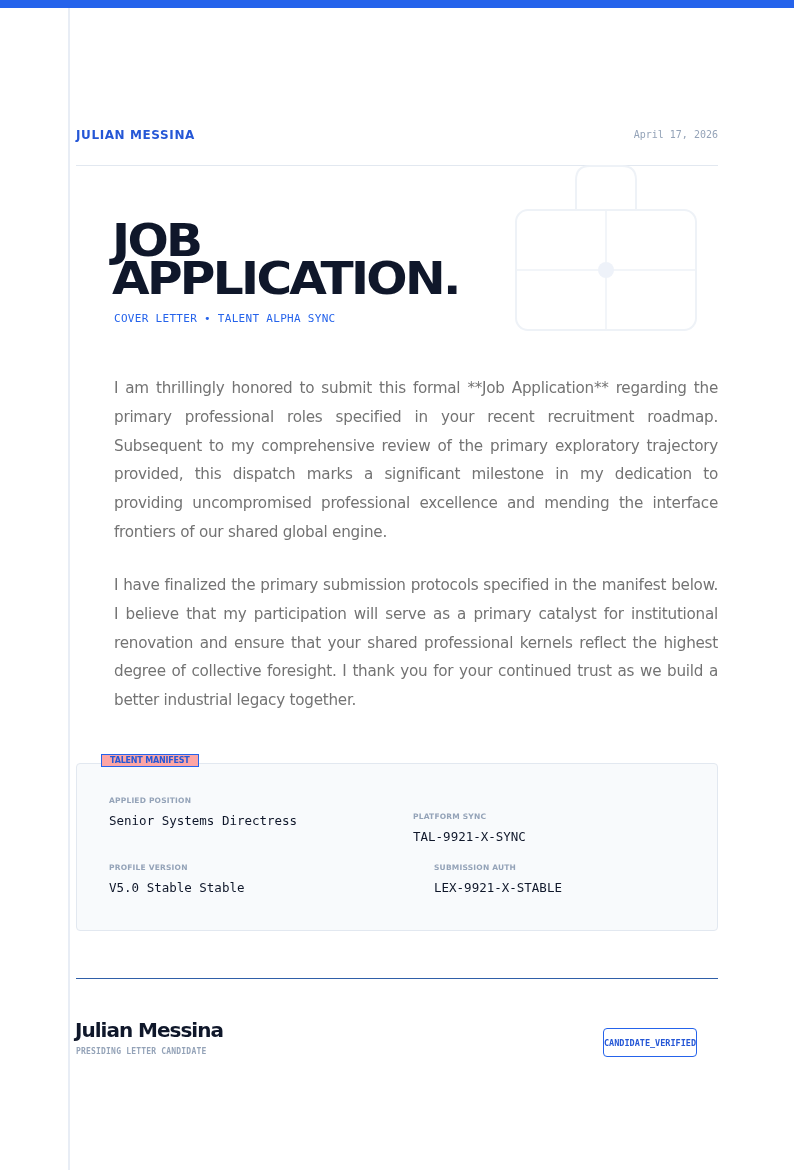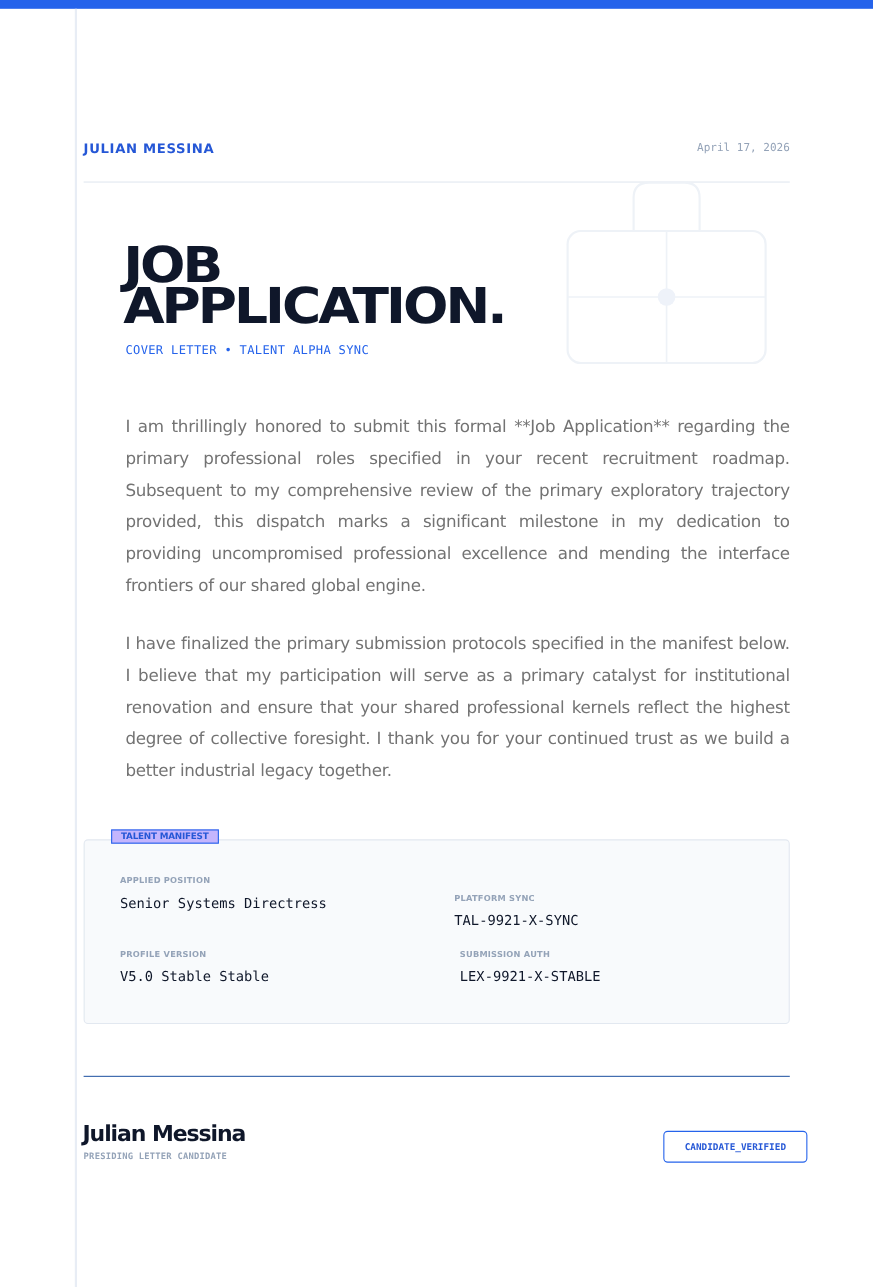--- a/index.html
+++ b/index.html
@@ -16,33 +16,33 @@
     .bag-icon { position: absolute; left: 514px; top: 164px; width: 184px; height: 168px; }
 
     .title { position: absolute; left: 112px; top: 222px; font-family: "DejaVu Sans", sans-serif; font-weight: bold; font-size: 45px; line-height: 38px; letter-spacing: -2.5px; color: #0f172a; transform: scaleX(1.08); transform-origin: left top; }
     .subtitle { position: absolute; left: 114px; top: 312px; font-family: "DejaVu Sans Mono", monospace; font-size: 11px; letter-spacing: 0.3px; color: #2563eb; text-align: center; }
 
     .body-text { position: absolute; left: 114px; width: 604px; font-family: "DejaVu Sans", sans-serif; font-size: 15.2px; line-height: 28.8px; color: #737373; text-align: justify; letter-spacing: -0.25px; }
     .para1 { top: 374px; }
     .para2 { top: 571px; }
 
     .manifest { position: absolute; left: 76px; top: 763px; width: 642px; height: 168px; background: #f8fafc; border: 1px solid #e2e8f0; border-radius: 4px; }
-    .manifest-tag { position: absolute; left: 101px; top: 754px; height: 13px; padding: 0 8px; background: #c4b5fd; border: 1px solid #2563eb; font-family: "DejaVu Sans", sans-serif; font-weight: bold; font-size: 8px; line-height: 11px; color: #2557d6; letter-spacing: -0.2px; }
+    .manifest-tag { position: absolute; left: 101px; top: 754px; height: 13px; padding: 0 8px; background: #fca5a5; border: 1px solid #2563eb; font-family: "DejaVu Sans", sans-serif; font-weight: bold; font-size: 8px; line-height: 11px; color: #2557d6; letter-spacing: -0.2px; }
     .field { position: absolute; }
     .field-label { font-family: "DejaVu Sans", sans-serif; font-weight: bold; font-size: 7.5px; color: #94a3b8; letter-spacing: 0.2px; }
     .field-value { margin-top: 8px; font-family: "DejaVu Sans Mono", monospace; font-size: 12.5px; color: #0f172a; }
     .f1 { left: 109px; top: 796px; }
     .f2 { left: 413px; top: 796px; margin-top: 16px; }
     .f3 { left: 109px; top: 863px; }
-    .f4 { left: 418px; top: 863px; }
+    .f4 { left: 434px; top: 863px; }
 
     .footer-rule { position: absolute; left: 76px; top: 978px; width: 642px; height: 1px; background: #2f5fa8; }
     .sig-name { position: absolute; left: 75px; top: 1018px; font-family: "DejaVu Sans", sans-serif; font-weight: bold; font-size: 20px; letter-spacing: -1px; color: #0f172a; }
     .sig-role { position: absolute; left: 76px; top: 1047px; font-family: "DejaVu Sans Mono", monospace; font-weight: bold; font-size: 8px; color: #94a3b8; letter-spacing: 0.2px; }
-    .verified-badge { position: absolute; left: 603px; top: 1028px; width: 131px; height: 29px; border: 1px solid #2563eb; border-radius: 4px; display: flex; align-items: center; justify-content: center; font-family: "DejaVu Sans Mono", monospace; font-weight: bold; font-size: 8.5px; color: #2557d6; }
+    .verified-badge { position: absolute; left: 603px; top: 1028px; width: 94px; height: 29px; border: 1px solid #2563eb; border-radius: 4px; display: flex; align-items: center; justify-content: center; font-family: "DejaVu Sans Mono", monospace; font-weight: bold; font-size: 8.5px; color: #2557d6; }
   </style>
 </head>
 <body>
 
 <div class="top-bar"></div>
 <div class="side-rule"></div>
 
 <div class="header">
   <span class="header-name">JULIAN MESSINA</span>
   <span class="header-date">April 17, 2026</span>

